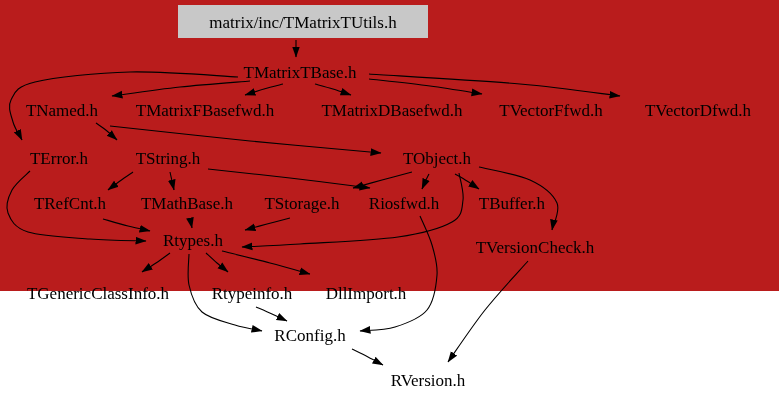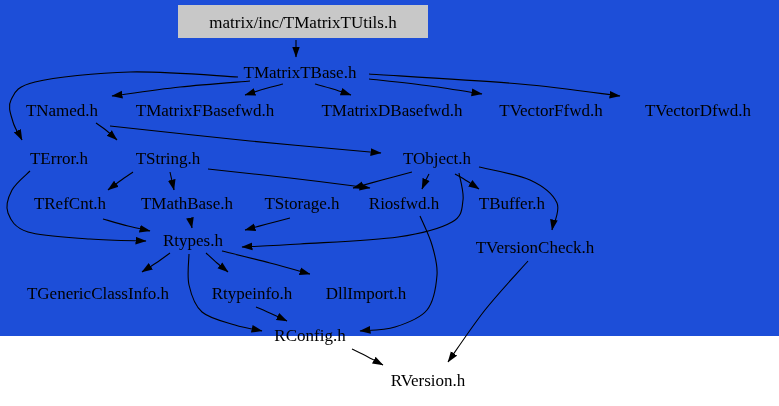--- a/index.html
+++ b/index.html
@@ -1,20 +1,20 @@
 <!DOCTYPE html>
 <html><head>
 <meta charset="utf-8">
 <style>
   html,body{margin:0;padding:0;background:#ffffff;}
   body{
     width:779px;height:406px;overflow:hidden;
     font-family:"Liberation Serif","DejaVu Serif",serif;
   }
-  #graph-wrap{width:779px;height:336px;position:relative;background:#1d4ed8;}
+  #graph-wrap{width:779px;height:291px;position:relative;background:#b91c1c;}
   svg{display:block;}
   .node-label{
     font-family:"Liberation Serif","DejaVu Serif",serif;
     font-size:17px;
     fill:#000000;
     cursor:pointer;
   }
   .node-label.root{cursor:default;}
   .edge-path{fill:none;stroke:#000000;stroke-width:1.1;}
 </style>

